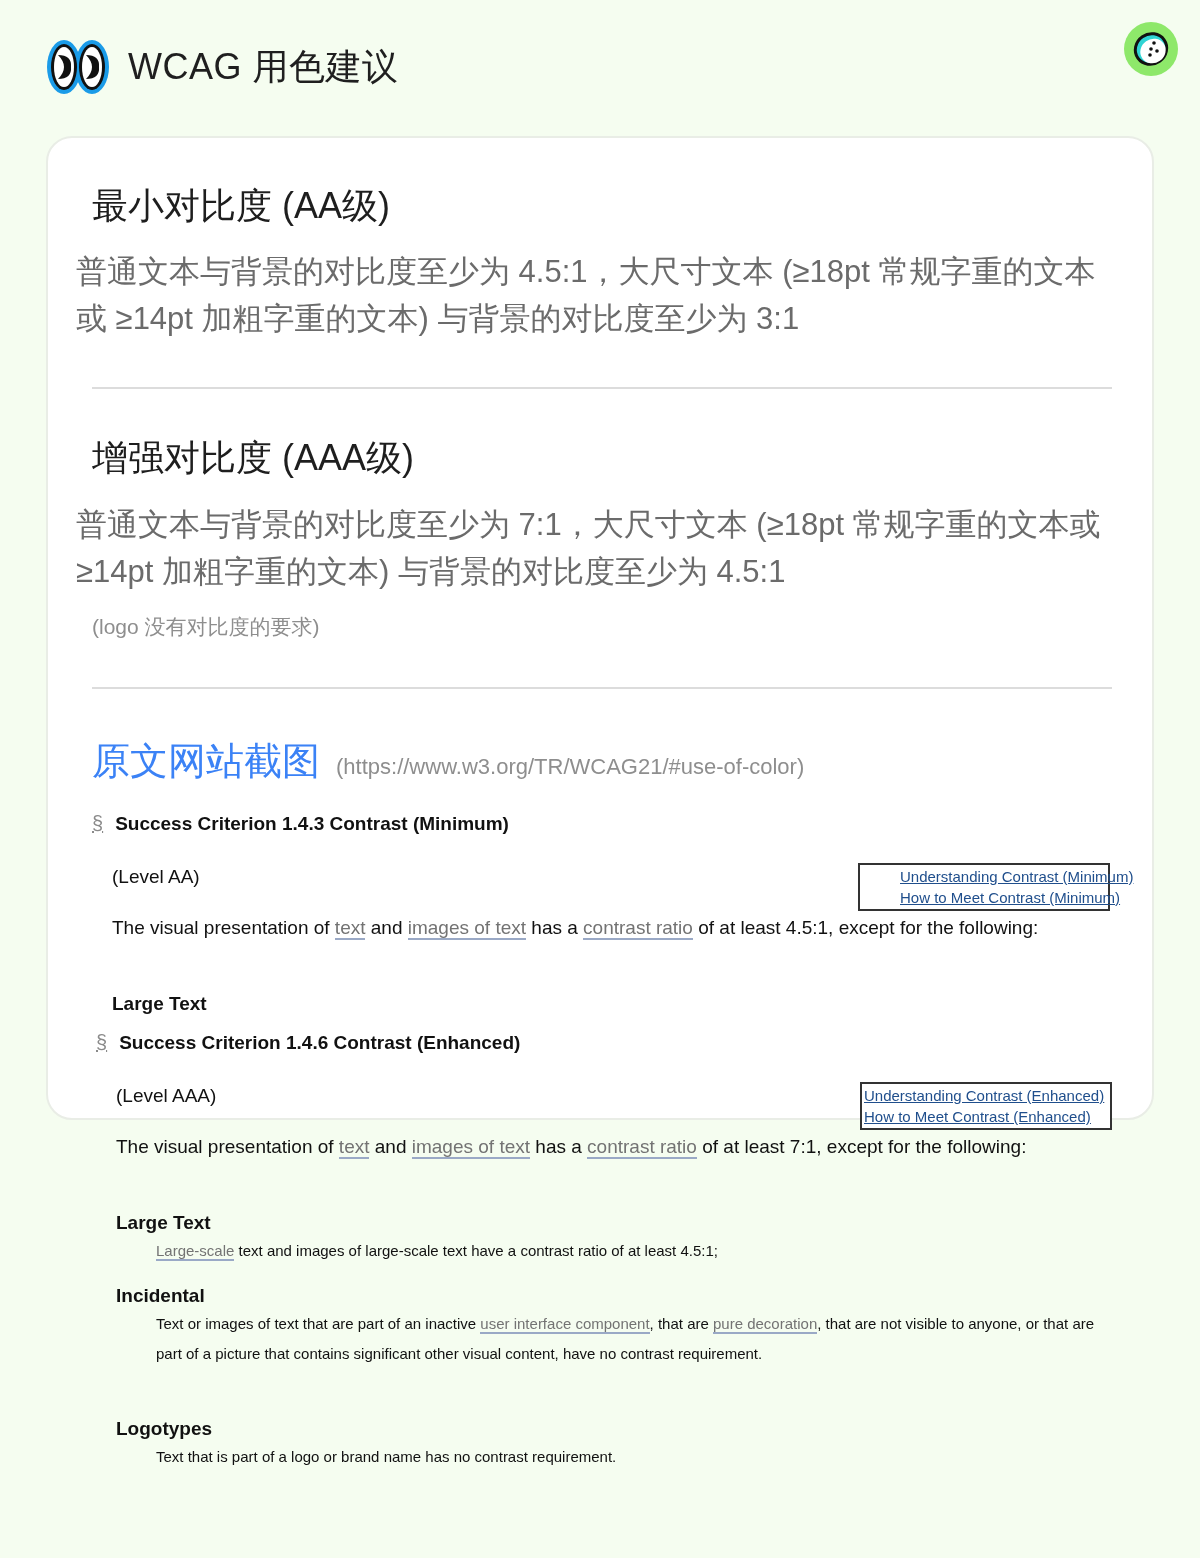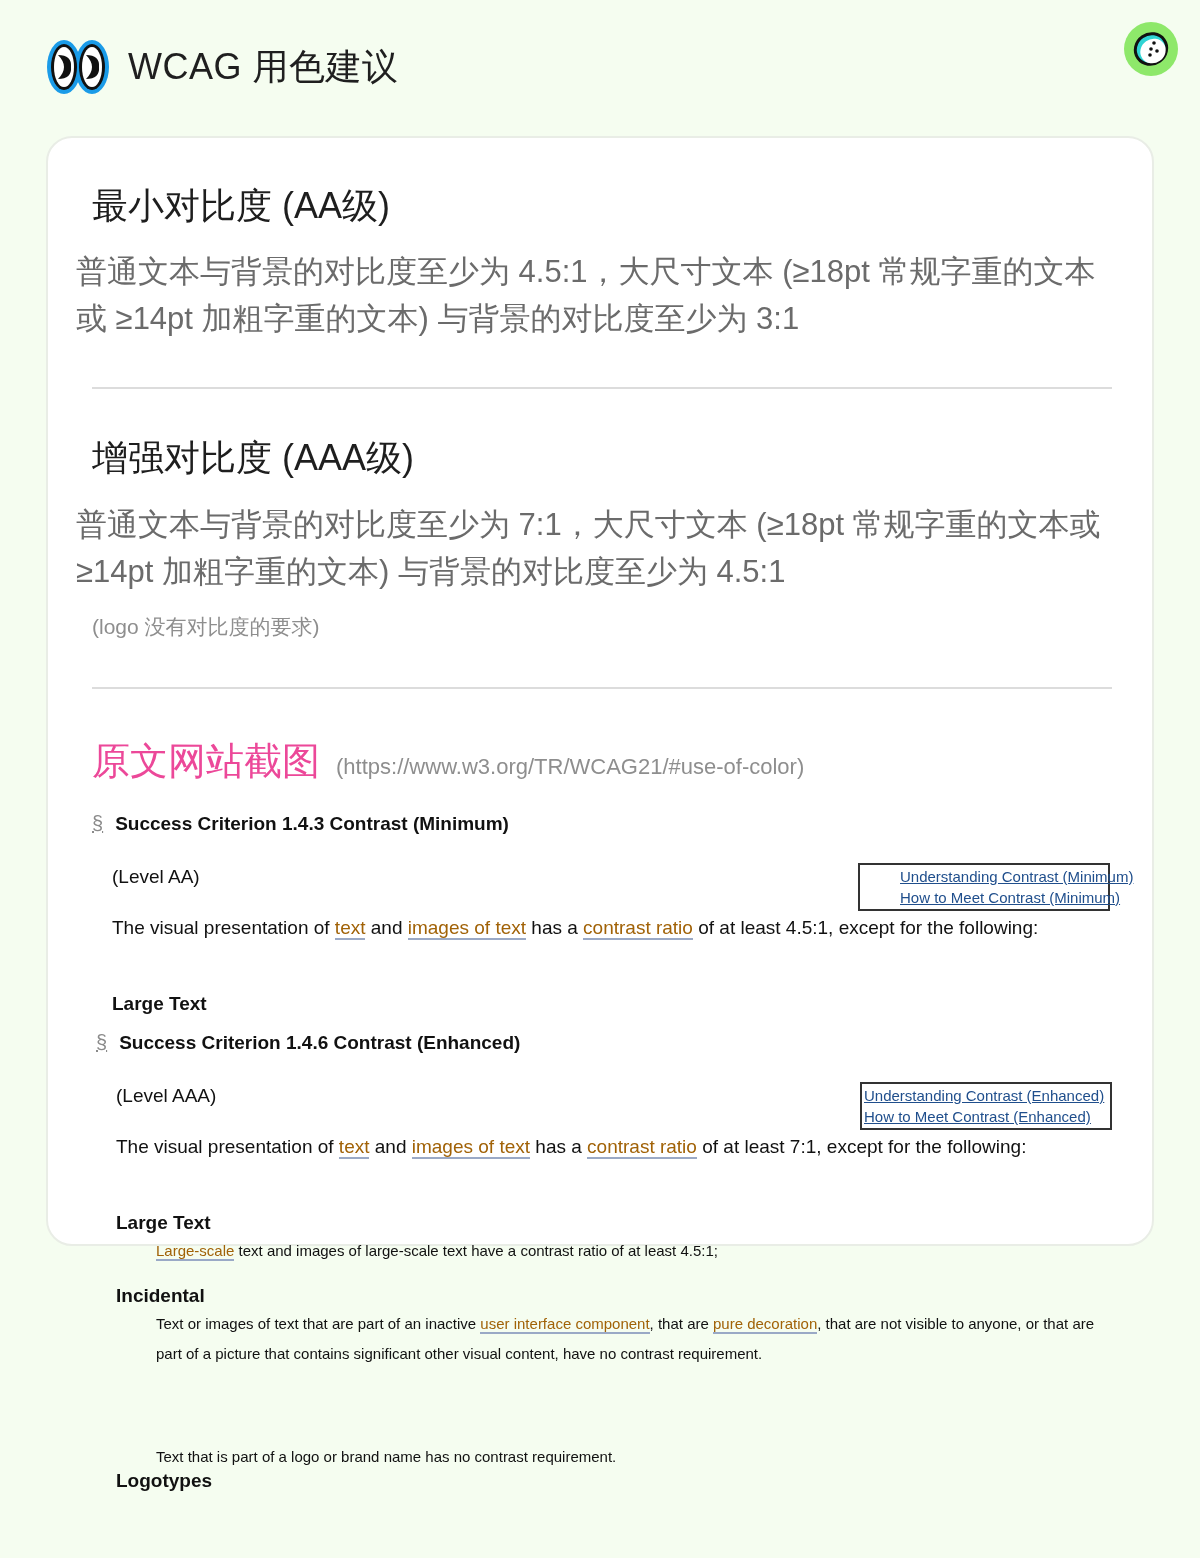--- a/index.html
+++ b/index.html
@@ -9,39 +9,39 @@
       font-family: "DejaVu Sans", "Liberation Sans", sans-serif;
       color: #1d1d1d;
       position: relative;
       overflow: hidden;
     }
     .header { position: absolute; left: 44px; top: 32px; height: 70px; display: flex; align-items: center; }
     .logo-eyes { width: 68px; height: 68px; position: relative; }
     .header-title { margin-left: 16px; font-size: 36px; color: #1f1f1f; font-family: "Liberation Sans", "DejaVu Sans", sans-serif; letter-spacing: 0.5px; }
     .avatar { position: absolute; left: 1124px; top: 22px; width: 54px; height: 54px; }
     .card {
-      position: absolute; left: 46px; top: 136px; width: 1108px; height: 1110px;
+      position: absolute; left: 46px; top: 136px; width: 1108px; height: 984px;
       background: #ffffff; border: 2px solid #e9ede6; border-radius: 26px;
     }
     .sec-title { position: absolute; left: 44px; font-size: 36px; color: #1e1e1e; font-family: "Liberation Sans", "DejaVu Sans", sans-serif; white-space: nowrap; }
     .sec-body { position: absolute; left: 28px; width: 1030px; font-size: 31px; line-height: 47px; color: #6b6b6b; font-family: "Liberation Sans", "DejaVu Sans", sans-serif; }
     .note { position: absolute; left: 44px; font-size: 21px; color: #8e8e8e; font-family: "Liberation Sans", "DejaVu Sans", sans-serif; }
     .divider { position: absolute; left: 44px; width: 1020px; height: 2px; background: #dcdcdc; }
     .src-title { position: absolute; left: 44px; top: 598px; display: flex; align-items: baseline; white-space: nowrap; }
-    .src-title .big { font-size: 38px; color: #ec4899; font-family: "Liberation Sans", "DejaVu Sans", sans-serif; }
+    .src-title .big { font-size: 38px; color: #3b82f6; font-family: "Liberation Sans", "DejaVu Sans", sans-serif; }
     .src-title .url { font-size: 22px; color: #8e8e8e; margin-left: 16px; font-family: "Liberation Sans", "DejaVu Sans", sans-serif; }
 
     .w3 { font-family: "Liberation Sans", "DejaVu Sans", sans-serif; color: #111; }
     .sc-head { position: absolute; font-size: 19px; font-weight: bold; display: flex; align-items: center; white-space: nowrap; }
     .sect-sign { color: #8a8a8a; font-weight: normal; font-size: 20px; margin-right: 12px; text-decoration: underline; }
     .level { position: absolute; font-size: 19px; }
     .links-box { position: absolute; border: 2px solid #333; padding: 1px 2px; background: #fff; }
     .links-box a { display: block; font-size: 15px; line-height: 21px; color: #1f4e8c; text-decoration: underline; white-space: nowrap; }
     .para { position: absolute; font-size: 19px; line-height: 30px; }
-    .lnk { color: #a16207; border-bottom: 2px solid #9aa9c6; cursor: pointer; }
+    .lnk { color: #737373; border-bottom: 2px solid #9aa9c6; cursor: pointer; }
     .dt { position: absolute; font-size: 19px; font-weight: bold; }
     .dd { position: absolute; font-size: 15px; line-height: 30px; }
   </style>
 </head>
 <body>
 
 <div class="header">
   <div class="logo-eyes">
     <svg width="68" height="68" viewBox="0 0 68 68">
       <ellipse cx="20" cy="34" rx="17" ry="27" fill="#1a9be8"></ellipse>
@@ -118,16 +118,16 @@
     <div class="dt" style="left:68px; top:1074px;">Large Text</div>
     <div class="dd" style="left:108px; top:1098px; width:950px;">
       <span class="lnk">Large-scale</span><span> text and images of large-scale text have a contrast ratio of at least 4.5:1;</span>
     </div>
 
     <div class="dt" style="left:68px; top:1147px;">Incidental</div>
     <div class="dd" style="left:108px; top:1171px; width:950px;">
       <span>Text or images of text that are part of an inactive </span><span class="lnk">user interface component</span><span>, that are </span><span class="lnk">pure decoration</span><span>, that are not visible to anyone, or that are part of a picture that contains significant other visual content, have no contrast requirement.</span>
     </div>
 
-    <div class="dt" style="left:68px; top:1332px;">Logotypes</div>
+    <div class="dt" style="left:68px; top:1280px;">Logotypes</div>
     <div class="dd" style="left:108px; top:1304px; width:950px;">Text that is part of a logo or brand name has no contrast requirement.</div>
   </div>
 </div>
 
 </body></html>

